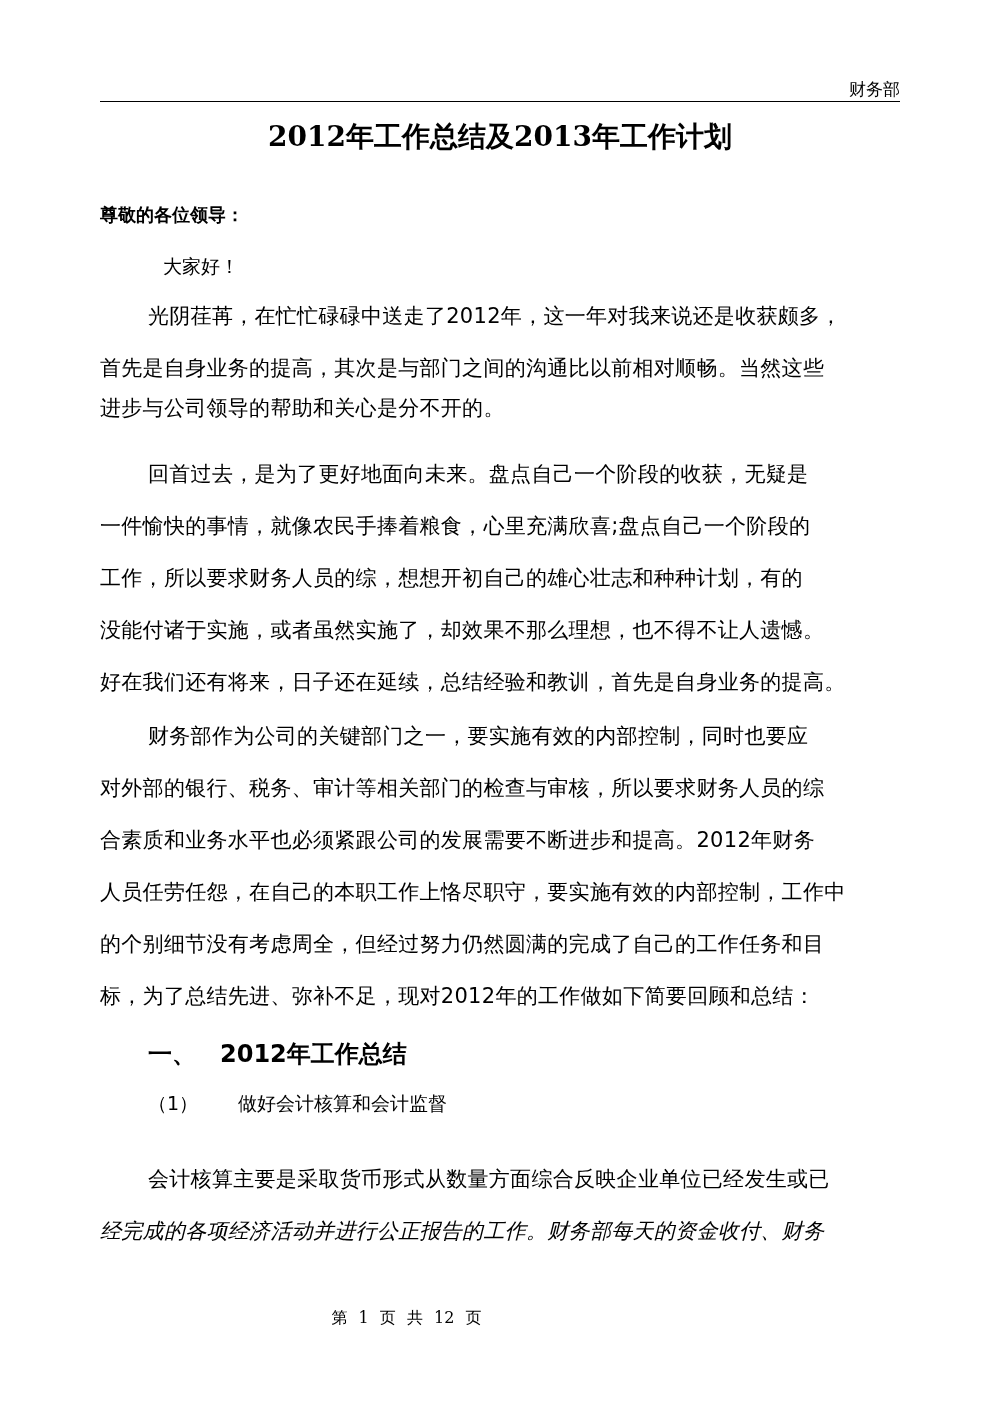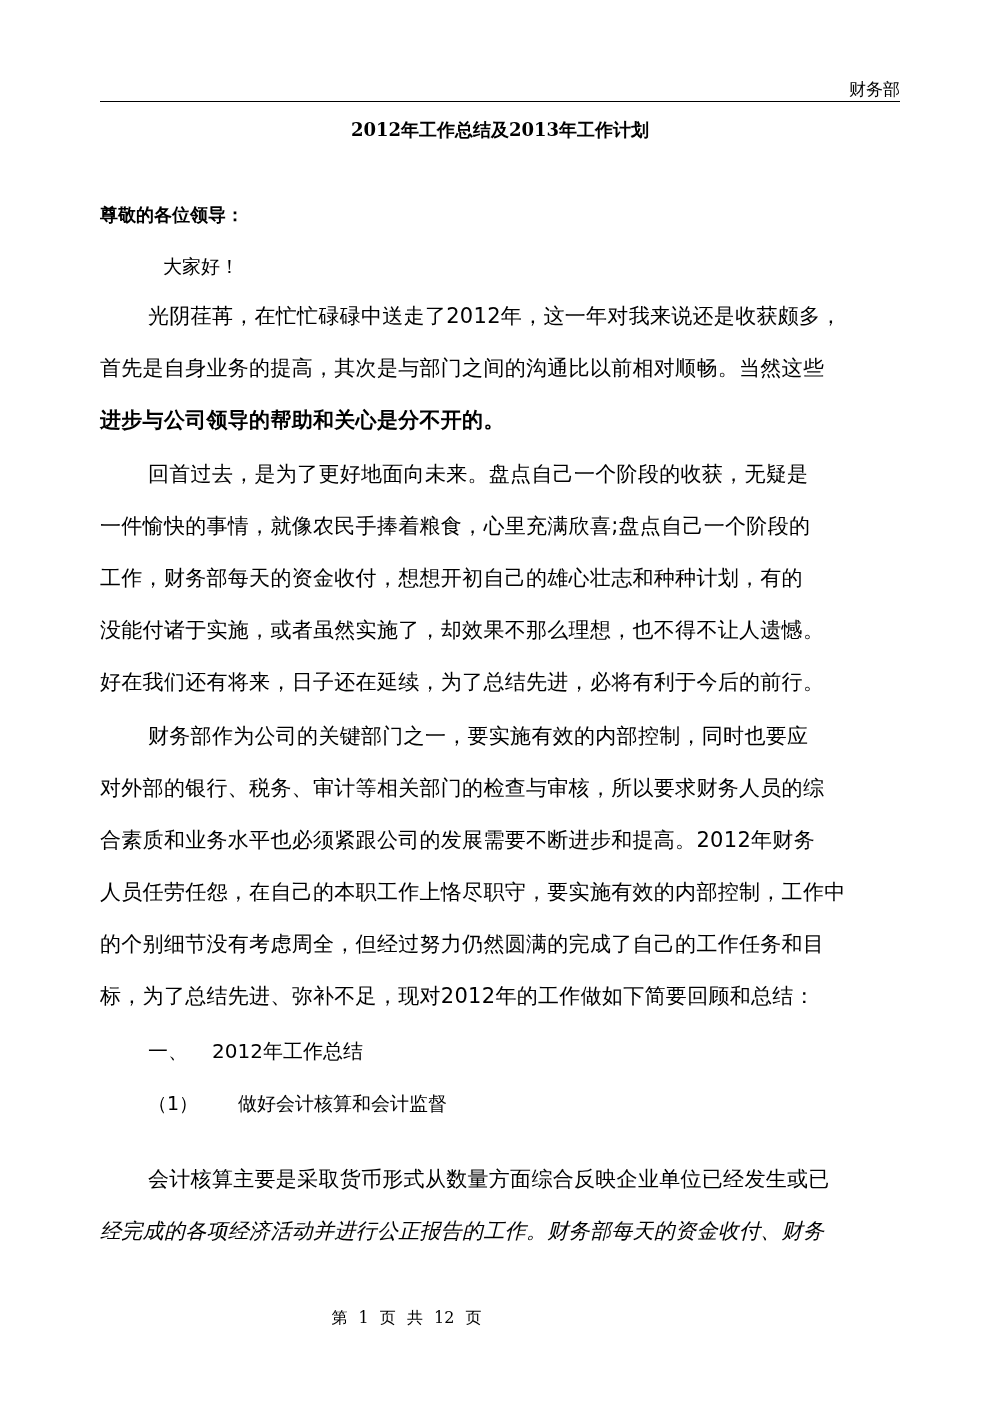--- a/index.html
+++ b/index.html
@@ -1,24 +1,24 @@
 <!DOCTYPE html>
 <html><head>
   <meta charset="utf-8">
   <style>
     html, body { margin:0; padding:0; background:#fff; }
     body { width:1000px; height:1415px; position:relative; overflow:hidden; color:#000; font-family:"DejaVu Sans", sans-serif; }
     .header-text { position:absolute; top:78px; right:100px; font-family:"DejaVu Serif", serif; font-size:17px; }
     .header-rule { position:absolute; top:101px; left:100px; width:800px; height:1px; background:#000; }
-    .title { position:absolute; top:118px; left:0; width:1000px; text-align:center; font-family:"DejaVu Serif", serif; font-weight:bold; font-size:18px; }
+    .title { position:absolute; top:118px; left:0; width:1000px; text-align:center; font-family:"DejaVu Serif", serif; font-weight:bold; font-size:28px; }
     .salutation { position:absolute; top:203px; left:100px; font-weight:bold; font-size:18px; }
     .greeting { position:absolute; top:254px; left:163px; font-size:19px; }
     .line { position:absolute; left:100px; font-size:21px; white-space:nowrap; letter-spacing:0.3px; }
     .line.indent { left:148px; }
-    .sec-head { position:absolute; top:1038px; left:148px; font-weight:normal; font-size:20px; white-space:nowrap; }
+    .sec-head { position:absolute; top:1038px; left:148px; font-weight:bold; font-size:24px; white-space:nowrap; }
     .sec-head .num { margin-right:24px; }
     .sub-head { position:absolute; top:1091px; left:148px; font-size:19px; white-space:nowrap; }
     .sub-head .idx { display:inline-block; width:90px; }
     .footer { position:absolute; top:1308px; left:0; width:813px; text-align:center; font-family:"DejaVu Serif", serif; font-size:16px; word-spacing:6px; }
   </style>
 </head>
 <body>
 
 <div>
   <div class="header-text">财务部</div>
@@ -26,29 +26,29 @@
 </div>
 
 <div class="title">2012年工作总结及2013年工作计划</div>
 
 <div class="salutation">尊敬的各位领导：</div>
 <div class="greeting">大家好！</div>
 
 <div>
   <div class="line indent" style="top:302px;">光阴荏苒，在忙忙碌碌中送走了2012年，这一年对我来说还是收获颇多，</div>
   <div class="line" style="top:354px;">首先是自身业务的提高，其次是与部门之间的沟通比以前相对顺畅。当然这些</div>
-  <div class="line" style="top:406px;font-weight:bold;">进步与公司领导的帮助和关心是分不开的。</div>
+  <div class="line" style="top:394px;">进步与公司领导的帮助和关心是分不开的。</div>
 </div>
 
 <div>
   <div class="line indent" style="top:460px;">回首过去，是为了更好地面向未来。盘点自己一个阶段的收获，无疑是</div>
   <div class="line" style="top:512px;">一件愉快的事情，就像农民手捧着粮食，心里充满欣喜;盘点自己一个阶段的</div>
-  <div class="line" style="top:564px;">工作，财务部每天的资金收付，想想开初自己的雄心壮志和种种计划，有的</div>
+  <div class="line" style="top:564px;">工作，所以要求财务人员的综，想想开初自己的雄心壮志和种种计划，有的</div>
   <div class="line" style="top:616px;">没能付诸于实施，或者虽然实施了，却效果不那么理想，也不得不让人遗憾。</div>
-  <div class="line" style="top:668px;">好在我们还有将来，日子还在延续，为了总结先进，必将有利于今后的前行。</div>
+  <div class="line" style="top:668px;">好在我们还有将来，日子还在延续，总结经验和教训，首先是自身业务的提高。</div>
 </div>
 
 <div>
   <div class="line indent" style="top:722px;">财务部作为公司的关键部门之一，要实施有效的内部控制，同时也要应</div>
   <div class="line" style="top:774px;">对外部的银行、税务、审计等相关部门的检查与审核，所以要求财务人员的综</div>
   <div class="line" style="top:826px;">合素质和业务水平也必须紧跟公司的发展需要不断进步和提高。2012年财务</div>
   <div class="line" style="top:878px;">人员任劳任怨，在自己的本职工作上恪尽职守，要实施有效的内部控制，工作中</div>
   <div class="line" style="top:930px;">的个别细节没有考虑周全，但经过努力仍然圆满的完成了自己的工作任务和目</div>
   <div class="line" style="top:982px;">标，为了总结先进、弥补不足，现对2012年的工作做如下简要回顾和总结：</div>
 </div>

